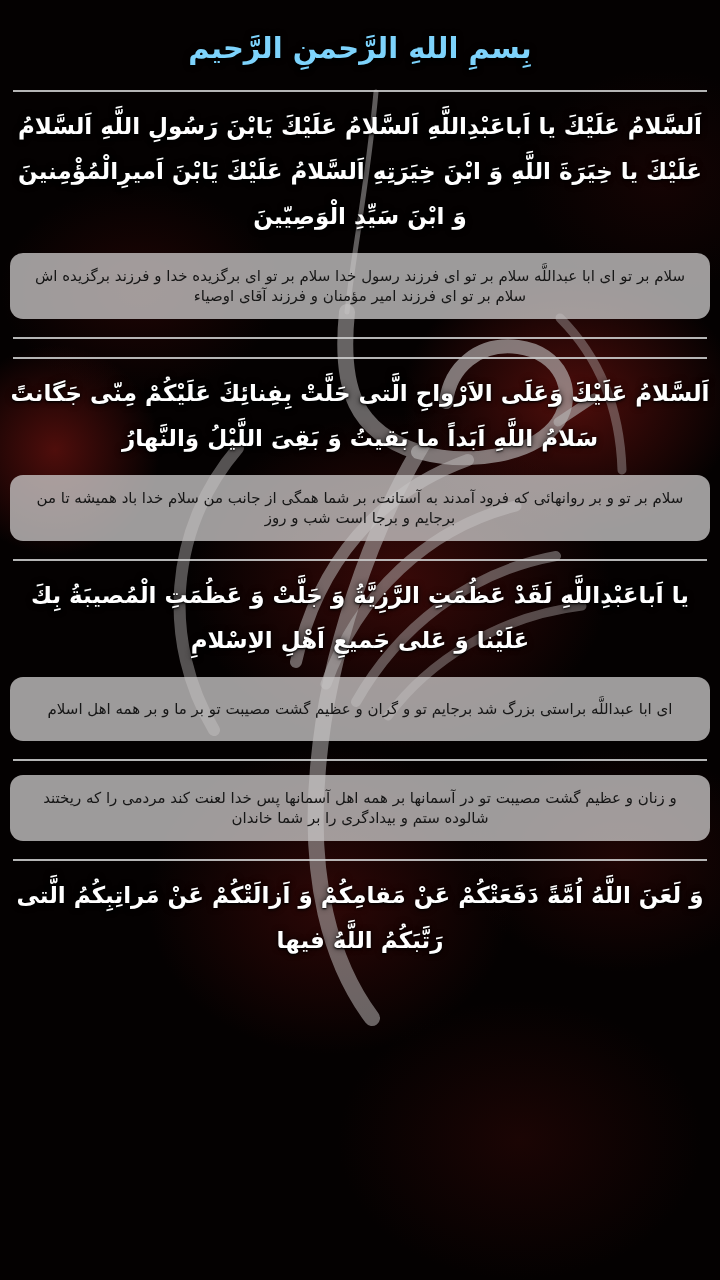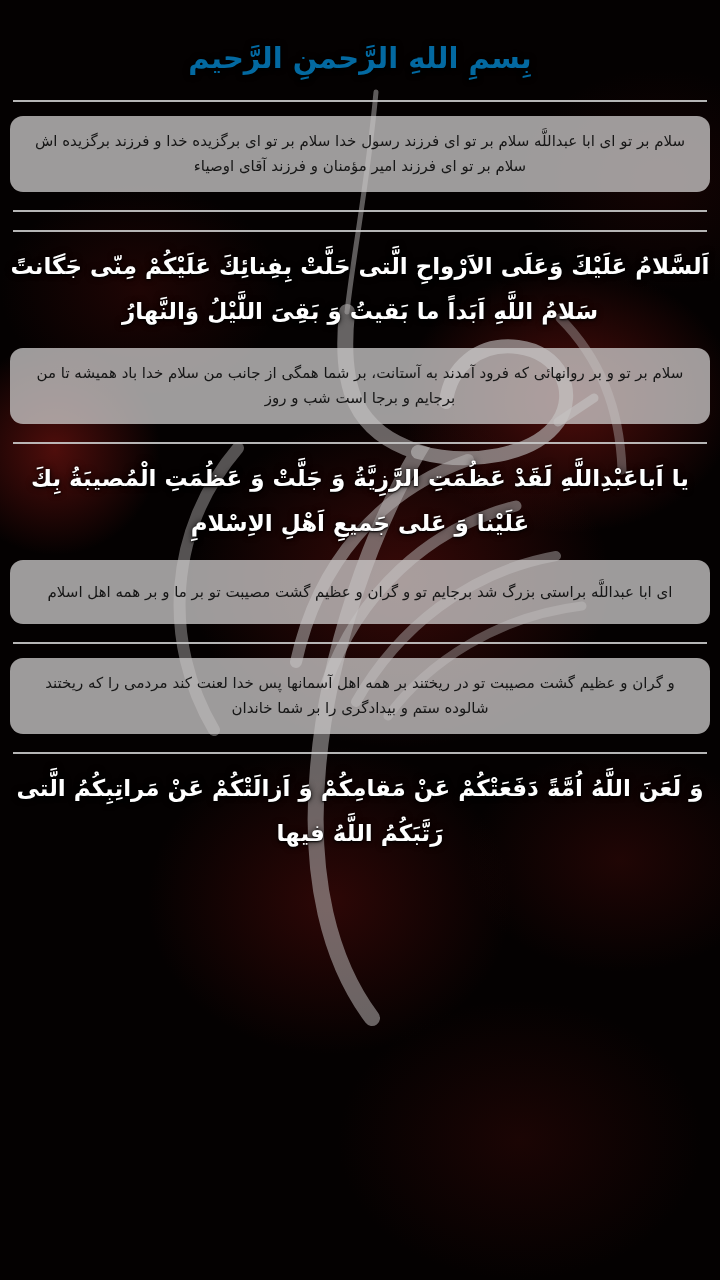--- a/index.html
+++ b/index.html
@@ -27,23 +27,23 @@
     position: absolute; left: 0; top: 0; z-index: 1;
     width: 720px; height: 1280px;
     pointer-events: none;
   }
   .page {
     position: relative; z-index: 2;
     width: 720px; height: 1280px;
     overflow: hidden;
   }
   .title {
-    padding-top: 34px;
+    padding-top: 24px;
     text-align: center;
-    color: #0369a1;
+    color: #7dd3fc;
     font-size: 29px;
     font-weight: bold;
     line-height: 48px;
     text-shadow: 0 1px 2px #000, 0 0 6px rgba(0,0,0,.9);
   }
   .divider {
     margin: 18px 13px 0 13px;
     border-top: 2px solid #c9c9c9;
     opacity: .9;
   }
@@ -64,21 +64,21 @@
     padding: 13px 20px;
     display: flex;
     align-items: center;
     justify-content: center;
   }
   .persian {
     width: 100%;
     text-align: center;
     color: #161616;
     font-size: 15px;
-    line-height: 25px;
+    line-height: 20px;
   }
 </style>
 </head>
 <body>
 
 <div class="bg-motif"></div>
 
 <svg class="watermark" viewBox="0 0 720 1280" xmlns="http://www.w3.org/2000/svg">
   <g fill="none" stroke="#b8b5b5" stroke-linecap="round">
 
@@ -100,20 +100,21 @@
   </g>
 </svg>
 
 <main class="page">
 
   <h1 class="title" dir="rtl">بِسمِ اللهِ الرَّحمنِ الرَّحیم</h1>
 
   <div class="divider"></div>
 
   <section>
+    <p class="arabic" dir="rtl">اَلسَّلامُ عَلَيْكَ يا اَباعَبْدِاللَّهِ اَلسَّلامُ عَلَيْكَ يَابْنَ رَسُولِ اللَّهِ اَلسَّلامُ عَلَيْكَ يا خِيَرَةَ اللَّهِ وَ ابْنَ خِيَرَتِهِ اَلسَّلامُ عَلَيْكَ يَابْنَ اَميرِالْمُؤْمِنينَ وَ ابْنَ سَيِّدِ الْوَصِيّينَ</p>
     <div class="persian-box">
       <p class="persian" dir="rtl">سلام بر تو اى ابا عبداللَّه سلام بر تو اى فرزند رسول خدا سلام بر تو اى برگزيده خدا و فرزند برگزيده اش سلام بر تو اى فرزند امير مؤمنان و فرزند آقاى اوصياء</p>
     </div>
   </section>
 
   <div class="divider"></div>
 
   <section>
   </section>
 
@@ -132,21 +133,21 @@
     <p class="arabic" dir="rtl">يا اَباعَبْدِاللَّهِ لَقَدْ عَظُمَتِ الرَّزِيَّةُ وَ جَلَّتْ وَ عَظُمَتِ الْمُصيبَةُ بِكَ عَلَيْنا وَ عَلى جَميعِ اَهْلِ الاِسْلامِ</p>
     <div class="persian-box">
       <p class="persian" dir="rtl">اى ابا عبداللَّه براستى بزرگ شد برجايم تو و گران و عظيم گشت مصيبت تو بر ما و بر همه اهل اسلام</p>
     </div>
   </section>
 
   <div class="divider"></div>
 
   <section>
     <div class="persian-box">
-      <p class="persian" dir="rtl">و گران و عظيم گشت مصيبت تو در ريختند بر همه اهل آسمانها پس خدا لعنت كند مردمى را كه ريختند شالوده ستم و بيدادگرى را بر شما خاندان</p>
+      <p class="persian" dir="rtl">و زنان و عظيم گشت مصيبت تو در آسمانها بر همه اهل آسمانها پس خدا لعنت كند مردمى را كه ريختند شالوده ستم و بيدادگرى را بر شما خاندان</p>
     </div>
   </section>
 
   <div class="divider"></div>
 
   <section>
     <p class="arabic" dir="rtl">وَ لَعَنَ اللَّهُ اُمَّةً دَفَعَتْكُمْ عَنْ مَقامِكُمْ وَ اَزالَتْكُمْ عَنْ مَراتِبِكُمُ الَّتى رَتَّبَكُمُ اللَّهُ فيها</p>
 
   </section>
 

